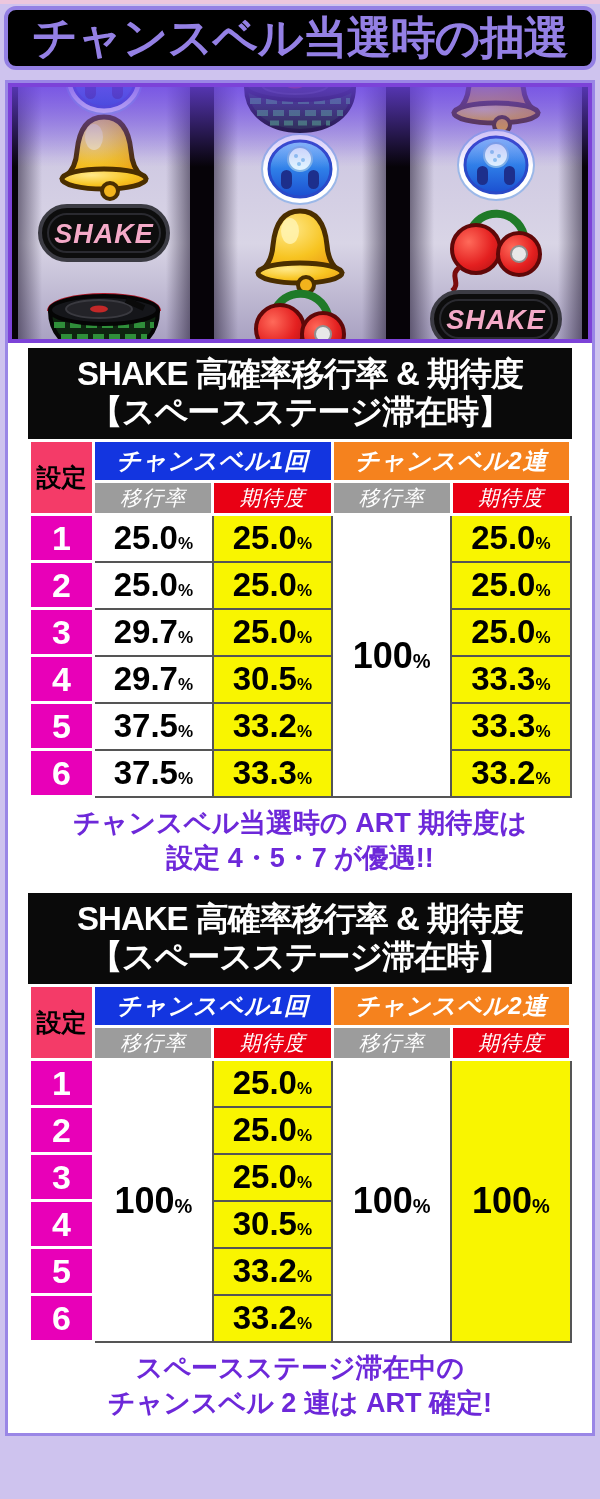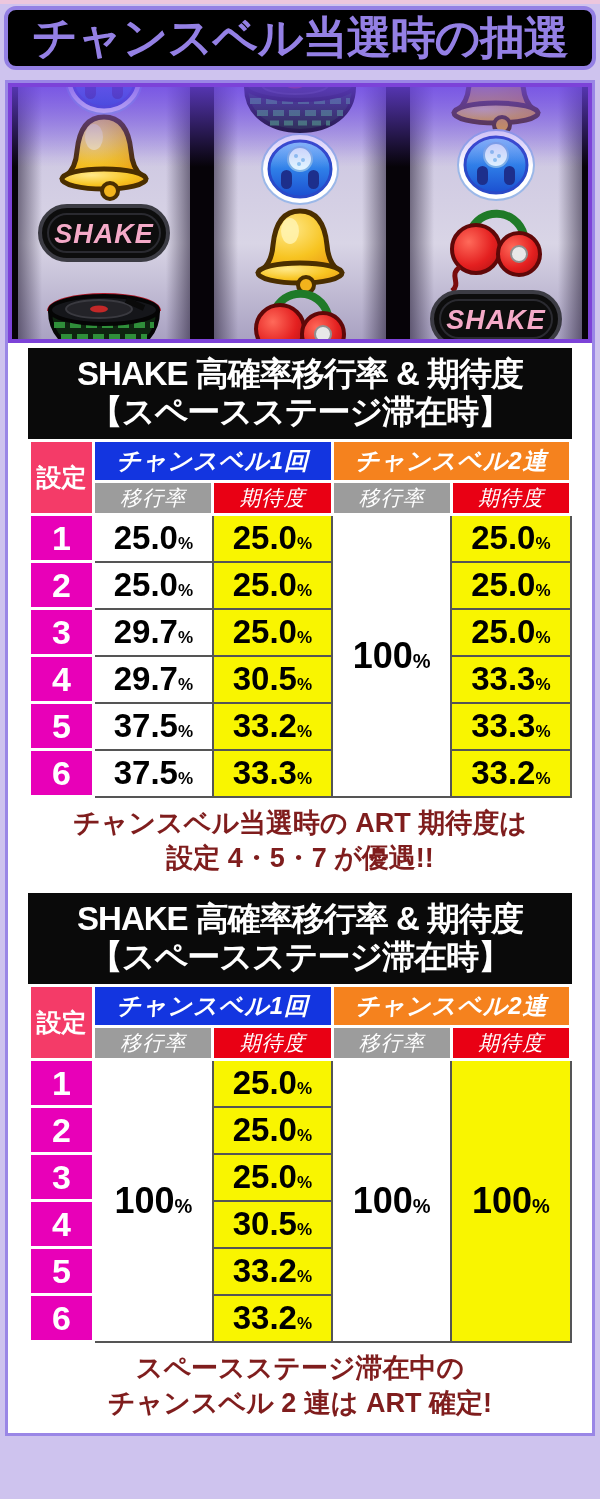--- a/index.html
+++ b/index.html
@@ -23,38 +23,38 @@
   .photo{border:4px solid #7c42d8;line-height:0;}
 
   
   .sec{margin:5px 20px 0;}
   .band{background:#0a0a0a;text-align:center;padding:7px 0 8px;}
   .band div{color:#fff;font-size:33px;font-weight:bold;line-height:38px;letter-spacing:-1px;white-space:nowrap;}
 
   table{width:100%;border-collapse:collapse;table-layout:fixed;}
   col.c-set{width:64px;}
   th,td{text-align:center;padding:0;}
-  th.setting{background:#f43b68;color:#ffffff;font-size:25px;font-weight:bold;border:3px solid #fff;}
+  th.setting{background:#f43b68;color:#000000;font-size:25px;font-weight:bold;border:3px solid #fff;}
   th.grp{color:#fff;font-size:24px;font-weight:bold;font-style:italic;border:3px solid #fff;height:38px;letter-spacing:1px;}
   th.blue{background:#1335e0;}
   th.orange{background:#f5821e;}
   th.sub{color:#fff;font-size:21px;font-weight:normal;font-style:italic;border:3px solid #fff;height:30px;letter-spacing:1px;}
   th.gray{background:#9c9c9c;}
   th.red{background:#e90014;}
   tr.data{height:47px;}
   td.rownum{background:#e800b8;color:#fff;font-size:34px;font-weight:bold;border:3px solid #fff;}
   td.val{background:#fff;border:2px solid #555;font-weight:bold;color:#000;}
   td.yellow{background:#f9f500;}
   .v{font-size:33px;font-weight:bold;}
   .u{font-size:17px;font-weight:bold;}
   td.merged .v{font-size:36px;}
   td.merged .u{font-size:20px;}
 
   .note{padding:8px 0 12px;text-align:center;}
-  .note div{font-size:27px;font-weight:bold;color:#7f1d1d;line-height:35px;white-space:nowrap;}
+  .note div{font-size:27px;font-weight:bold;color:#6d28d9;line-height:35px;white-space:nowrap;}
 </style>
 </head>
 <body>
 
 <div class="page">
   <div class="top-strip"></div>
 
   <div class="title-box">
     <span>チャンスベル当選時の抽選</span>
   </div>

